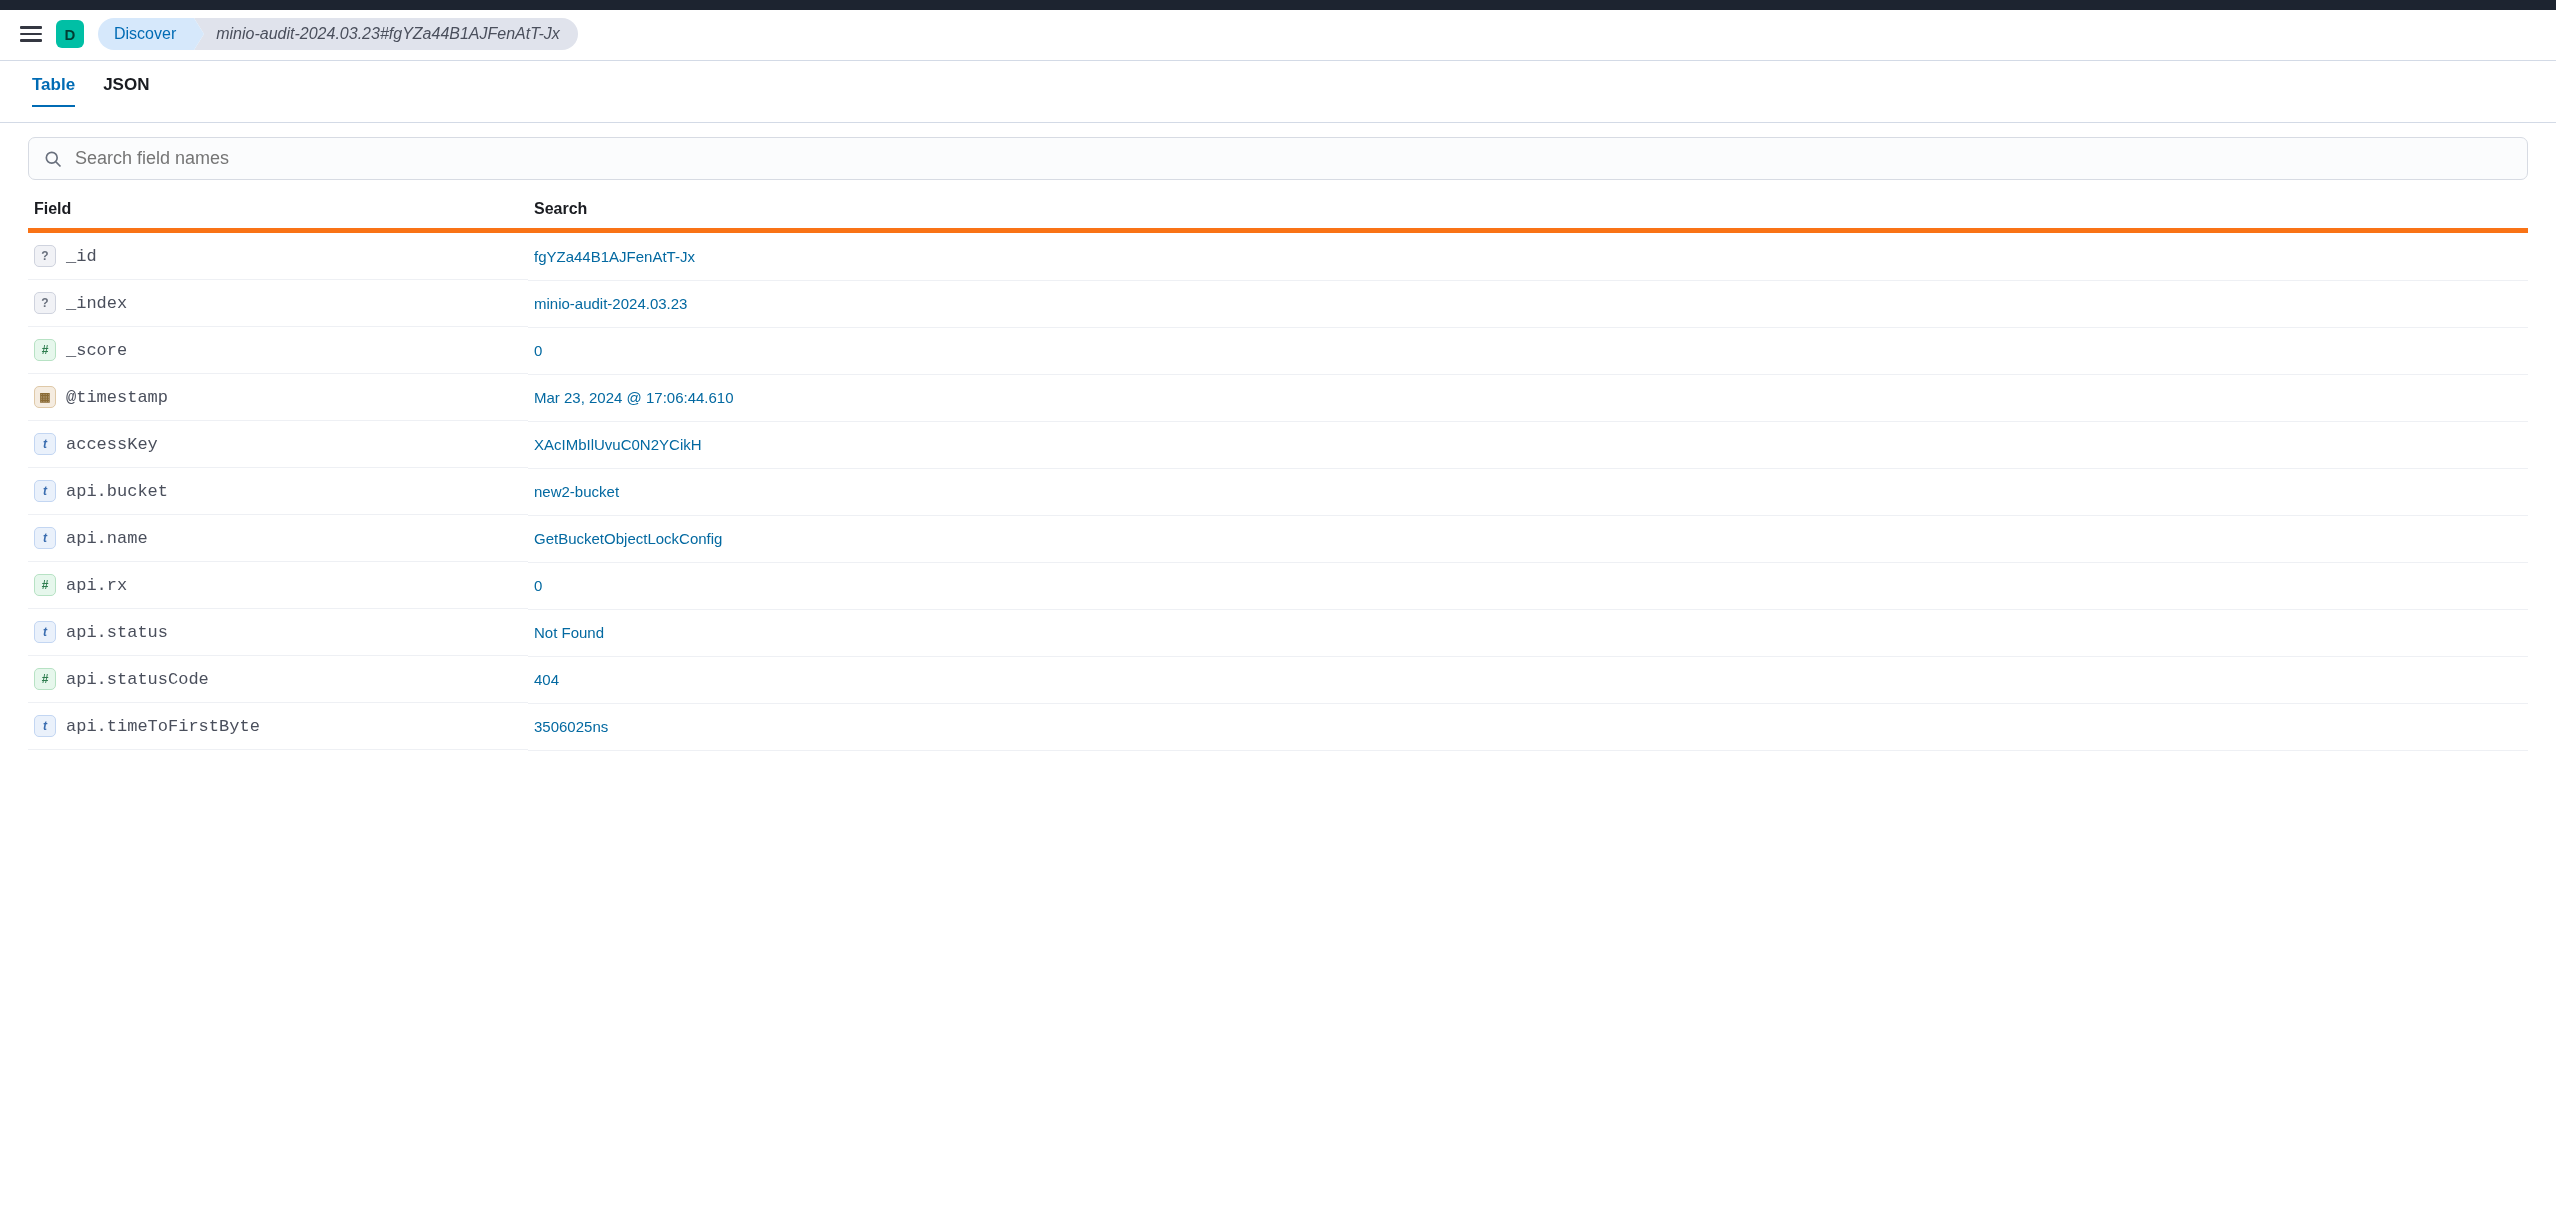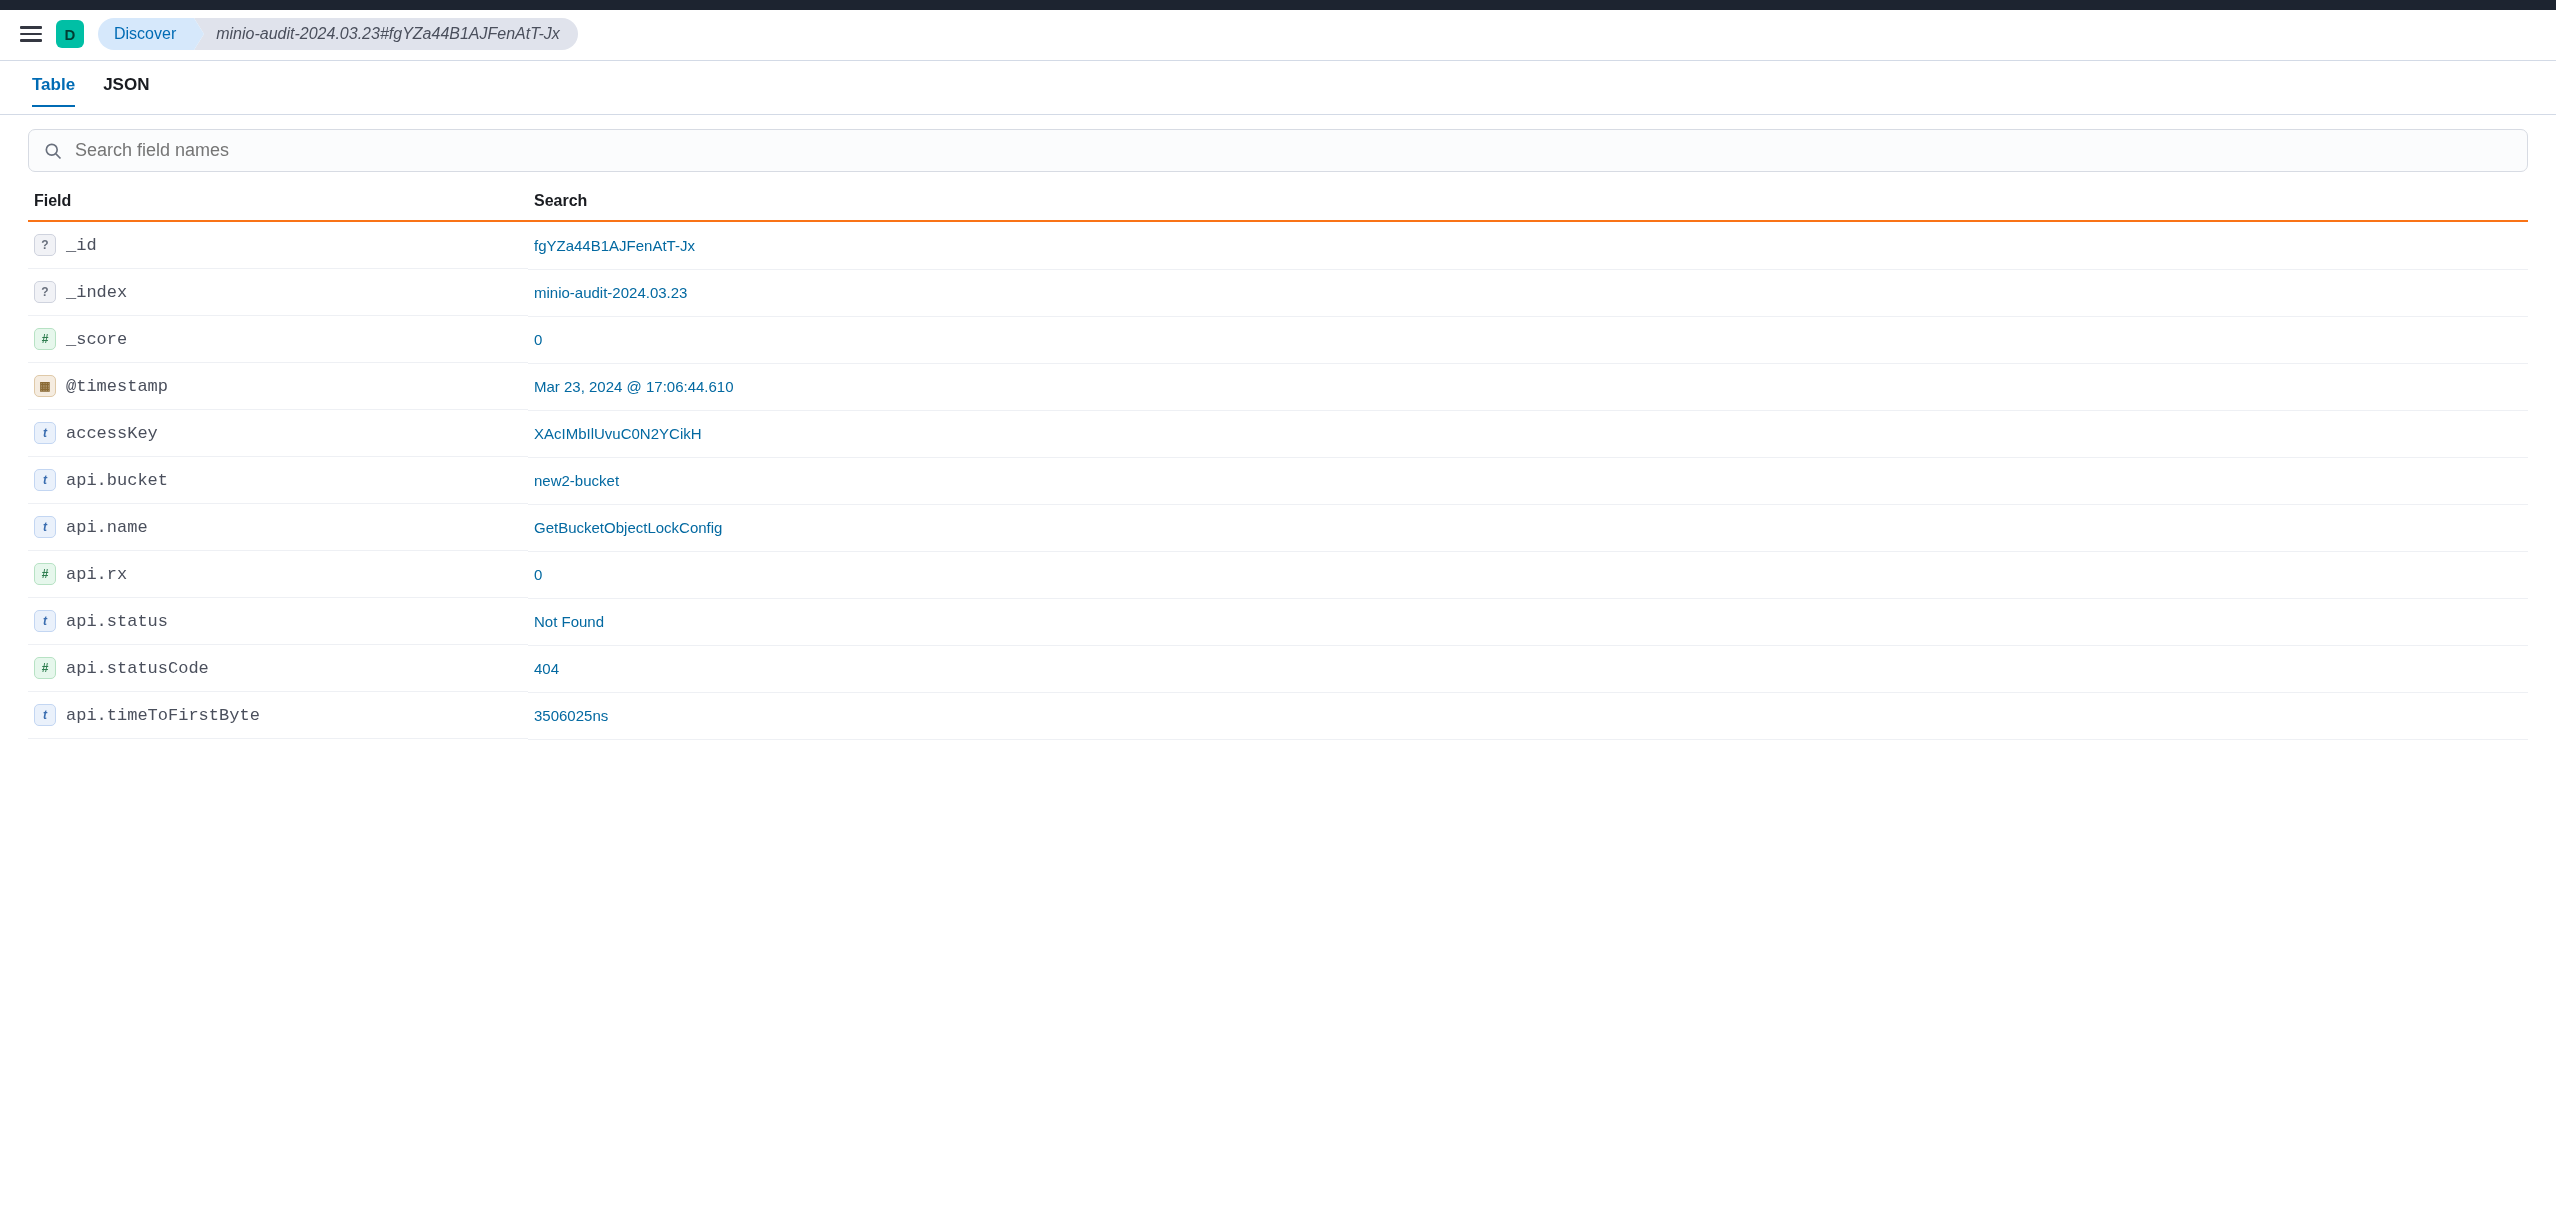--- a/index.html
+++ b/index.html
@@ -27,39 +27,39 @@
     content: ""; position: absolute; right: -10px; top: 0;
     border-top: 16px solid transparent; border-bottom: 16px solid transparent;
     border-left: 10px solid #d6e8fb; z-index: 2;
   }
   .crumb.second::before {
     content: ""; position: absolute; left: 0; top: 0;
     border-top: 16px solid transparent; border-bottom: 16px solid transparent;
     border-left: 10px solid #fff; z-index: 1;
   }
   .tabs {
-    display: flex; gap: 28px; padding: 10px 32px 8px 32px; border-bottom: 1px solid #d3dae6;
+    display: flex; gap: 28px; padding: 10px 32px 16px 32px; border-bottom: 1px solid #d3dae6;
   }
   .tab { font-size: 17px; font-weight: 700; color: #1a1c21; padding: 4px 0 10px 0; cursor: pointer; }
   .tab.active { color: #006bb4; border-bottom: 2px solid #006bb4; margin-bottom: -1px; }
   .search-wrap { padding: 14px 28px 0 28px; }
   .search {
     display: flex; align-items: center; gap: 12px;
     border: 1px solid #d7dbe3; border-radius: 7px; background: #fbfcfd;
     padding: 10px 14px;
   }
   .search svg { width: 20px; height: 20px; stroke: #69707d; fill: none; }
   .search input {
     border: none; outline: none; background: transparent; font-size: 18px; color: #69707d; flex: 1;
   }
   .table-wrap { padding: 10px 28px 0 28px; }
   table { width: 100%; border-collapse: collapse; }
   thead th {
     text-align: left; font-size: 16px; font-weight: 700; color: #1a1c21;
-    padding: 10px 6px; border-bottom: 2px solid #f97316;
+    padding: 10px 6px; border-bottom: 5px solid #f97316;
   }
   tbody td { padding: 12px 6px; border-bottom: 1px solid #eef0f4; vertical-align: middle; }
   td.field-cell { display: flex; align-items: center; gap: 10px; font-size: 17px; color: #4a4f5c; font-family: "SFMono-Regular", Consolas, "Liberation Mono", Menlo, monospace; }
   td.value-cell { font-size: 15px; color: #0369a1; font-family: Liberation Sans, sans-serif; }
   .type-badge {
     width: 22px; height: 22px; border-radius: 5px; display: inline-flex; align-items: center; justify-content: center;
     font-size: 12px; font-weight: 700; font-family: -apple-system, sans-serif; font-style: italic;
   }
   .type-unknown { background: #f1f2f6; border: 1px solid #cfd3de; color: #69707d; font-style: normal;}
   .type-number  { background: #e6f7ec; border: 1px solid #b7e2c4; color: #2e7d4f; font-style: normal;}

